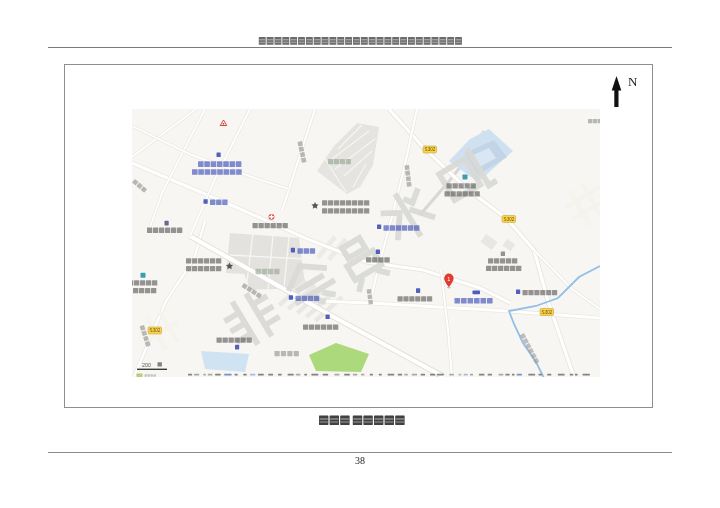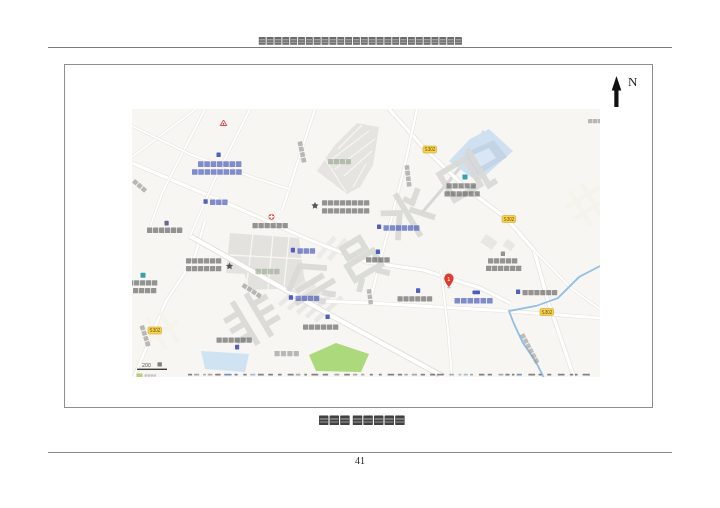--- a/index.html
+++ b/index.html
@@ -645,12 +645,12 @@
 </g>
     <defs>
       <filter id="tbl2" x="-20%" y="-20%" width="140%" height="140%">
         <feGaussianBlur stdDeviation="0.38"></feGaussianBlur>
       </filter>
     </defs>
   </svg>
 
 <div class="abs" style="left:48px;top:452.4px;width:624px;height:1.1px;background:#8a8a8a"></div>
 
-<div class="abs" style="left:0;top:454.5px;width:720px;text-align:center;font-family:'Liberation Serif',serif;font-size:10px;color:#222">41</div>
+<div class="abs" style="left:0;top:454.5px;width:720px;text-align:center;font-family:'Liberation Serif',serif;font-size:10px;color:#222">38</div>
 </body></html>

